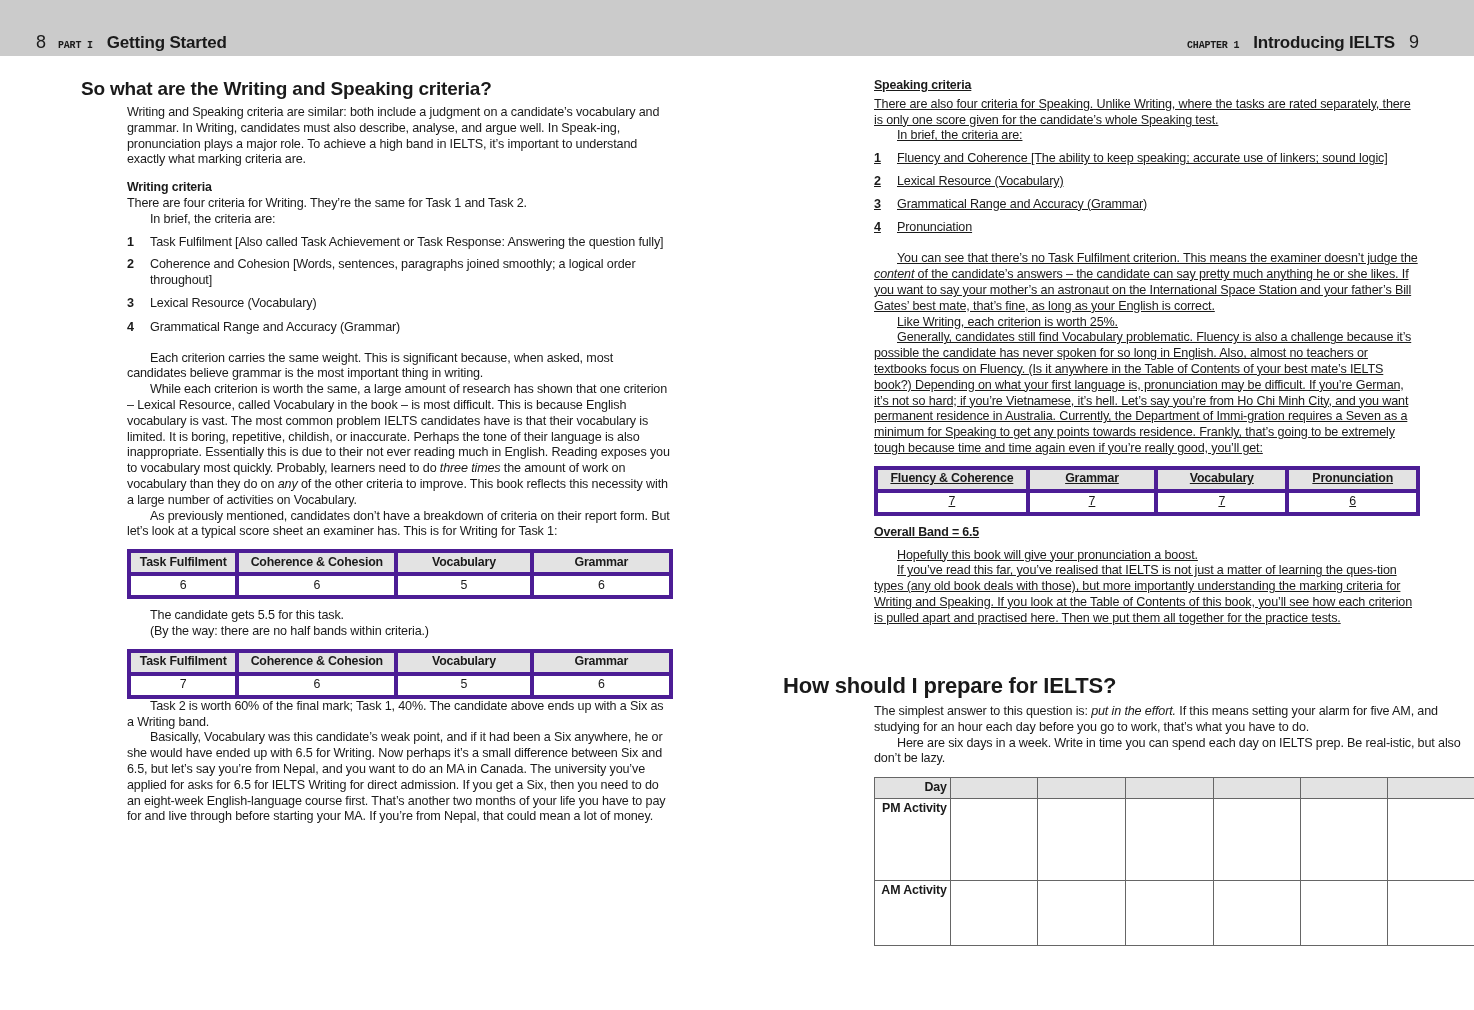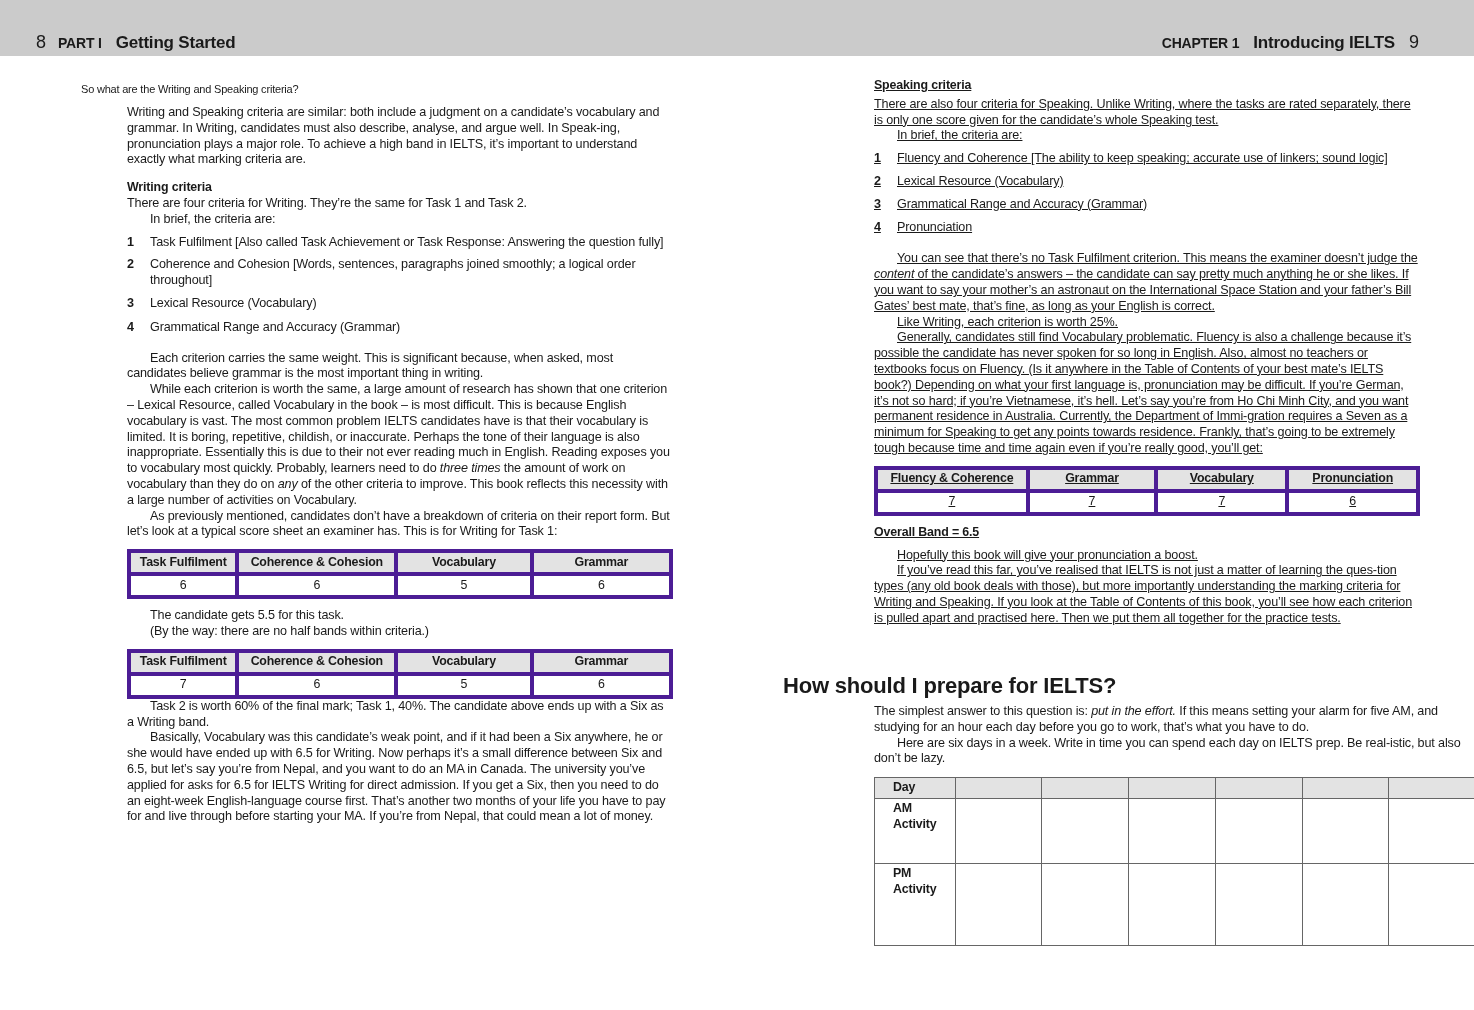--- a/index.html
+++ b/index.html
@@ -7,39 +7,39 @@
     width: 1474px; height: 1010px; background: #ffffff; position: relative; overflow: hidden;
     font-family: "Liberation Sans", sans-serif; color: #1a1a1a;
   }
   .topbar {
     position: absolute; left: 0; top: 0; width: 1474px; height: 56px; background: #cbcbcb;
   }
   .hdr { position: absolute; top: 31px; font-size: 17px; line-height: 22px; white-space: nowrap; }
   .hdr-left { left: 36px; }
   .hdr-right { right: 55px; }
   .hdr .pg { font-size: 18px; font-weight: normal; }
-  .hdr .part { font-size: 14px; font-weight: bold; letter-spacing: -0.2px; margin-left: 12px; }
+  .hdr .part { font-size: 10px; font-weight: bold; letter-spacing: -0.2px; margin-left: 12px; font-family: Liberation Mono, monospace; }
   .hdr .ttl { font-size: 17px; font-weight: bold; margin-left: 14px; letter-spacing: -0.2px; }
   .hdr-right .part { margin-left: 8px; margin-right: 14px; }
   .hdr-right .ttl { margin-left: 0; margin-right: 14px; }
 
   .col { position: absolute; font-size: 12.6px; line-height: 15.8px; letter-spacing: -0.15px; }
   .col p { margin: 0; }
   .ind { text-indent: 23px; }
-  .h1 { font-weight: normal; font-size: 11px; line-height: 22px; letter-spacing: -0.2px; }
+  .h1 { font-weight: bold; font-size: 19px; line-height: 22px; letter-spacing: -0.2px; }
   .h2 { font-weight: bold; font-size: 22px; line-height: 26px; letter-spacing: -0.2px; }
   .sub { font-weight: bold; font-size: 12.4px; }
   .nl { display: flex; margin: 0; }
   .nl .n { width: 23px; flex: none; font-weight: bold; }
   .nl .t { flex: 1; }
   table.score { border-collapse: collapse; width: 100%; font-size: 12.4px; }
   table.score th, table.score td { border: 4px solid #4c1d95; text-align: center; padding: 0; height: 19px; }
   table.score th { background: #e3e3e3; font-weight: bold; letter-spacing: -0.2px; }
   table.plan { border-collapse: collapse; width: 100%; font-size: 12.4px; }
-  table.plan th, table.plan td { border: 1px solid #666; text-align: left; vertical-align: top; padding: 2px 18px; }
+  table.plan th, table.plan td { border: 1px solid #666; text-align: right; vertical-align: top; padding: 2px 3px; }
   table.plan th { background: #e3e3e3; height: 15px; font-weight: bold; }
   table.plan td.lbl { font-weight: bold; }
   em { font-style: italic; }
 </style>
 </head>
 <body>
 
 <div class="topbar"></div>
 
 <div class="hdr hdr-left">
@@ -213,33 +213,33 @@
     <tbody>
         <tr>
       <th>Day</th>
       <th></th>
       <th></th>
       <th></th>
       <th></th>
       <th></th>
       <th></th>
     </tr>
+    <tr style="height:82px;">
+      <td class="lbl">PM Activity</td>
+      <td></td>
+      <td></td>
+      <td></td>
+      <td></td>
+      <td></td>
+      <td></td>
+    </tr>
     <tr style="height:65px;">
       <td class="lbl" style="width:60px;">AM Activity</td>
       <td></td>
       <td></td>
       <td></td>
       <td></td>
       <td></td>
       <td></td>
     </tr>
-    <tr style="height:82px;">
-      <td class="lbl">PM Activity</td>
-      <td></td>
-      <td></td>
-      <td></td>
-      <td></td>
-      <td></td>
-      <td></td>
-    </tr>
   </tbody>
     </table>
 </div>
 
 </body></html>

